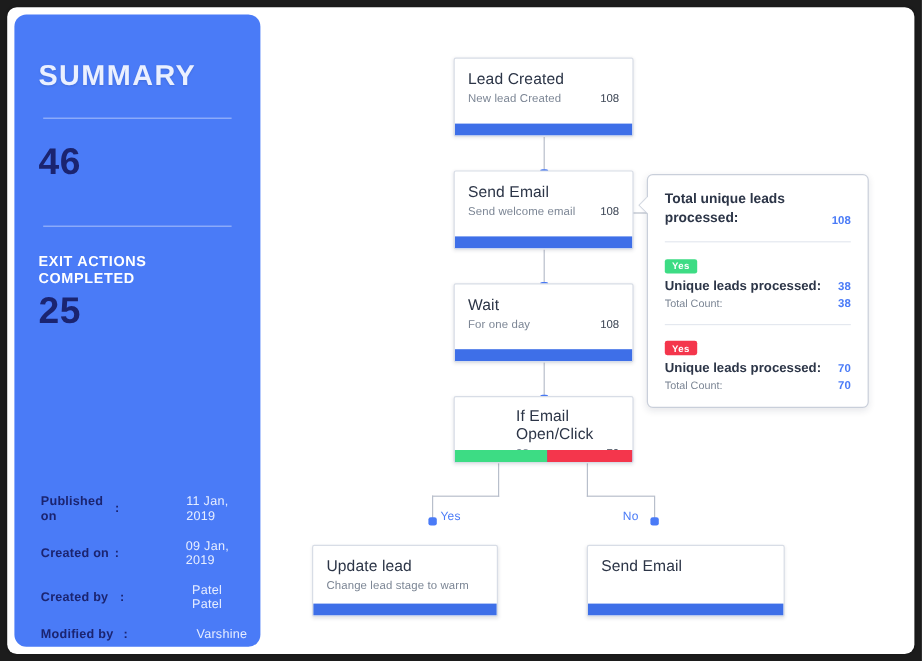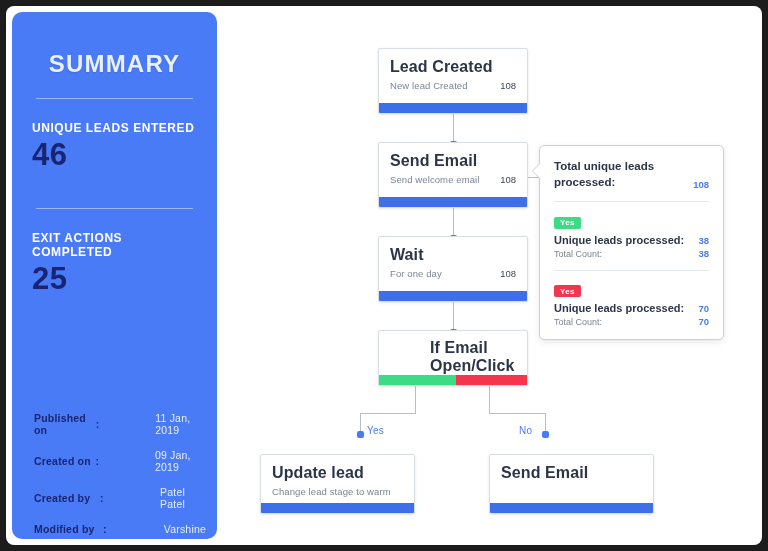--- a/index.html
+++ b/index.html
@@ -43,21 +43,20 @@
     box-sizing: border-box;
     padding: 0 20px;
     color: #ffffff;
   }
   .sb-title {
     margin-top: 38px;
     font-size: 24px;
     font-weight: bold;
     letter-spacing: 1.2px;
     color: #eaf0ff;
-    text-align: center;
     text-shadow: 0 1px 2px rgba(0,0,0,.12);
   }
   .sb-divider {
     height: 1px;
     background: rgba(255,255,255,.45);
     margin: 20px 4px;
   }
   .sb-stat-label {
     font-size: 12px;
     font-weight: bold;
@@ -114,22 +113,22 @@
     position: absolute;
     background: #ffffff;
     border: 1px solid #d8dde6;
     border-radius: 2px;
     box-sizing: border-box;
     box-shadow: 0 1px 3px rgba(20,30,60,.10);
     overflow: hidden;
   }
   .node-body { padding: 9px 11px 7px 11px; }
   .node-title {
-    font-size: 16px;
-    font-weight: bold;
+    font-size: 13px;
+    font-weight: normal;
     color: #2c3547;
     letter-spacing: .1px;
     margin-bottom: 4px;
   }
   .node-sub-row {
     display: flex;
     justify-content: space-between;
     align-items: center;
   }
   .node-sub {
@@ -241,21 +240,20 @@
 </head>
 <body>
 
 <div id="frame">
   <div id="card">
 
     <div id="sidebar">
       <div class="sb-title">SUMMARY</div>
       <div class="sb-divider"></div>
 
-      <div class="sb-stat-label">UNIQUE LEADS ENTERED</div>
       <div class="sb-stat-value">46</div>
 
       <div class="sb-divider" style="margin-top:36px;"></div>
 
       <div class="sb-stat-label">EXIT ACTIONS COMPLETED</div>
       <div class="sb-stat-value">25</div>
 
       <div id="meta">
         <div class="meta-row">
           <span class="meta-key">Published on</span>

